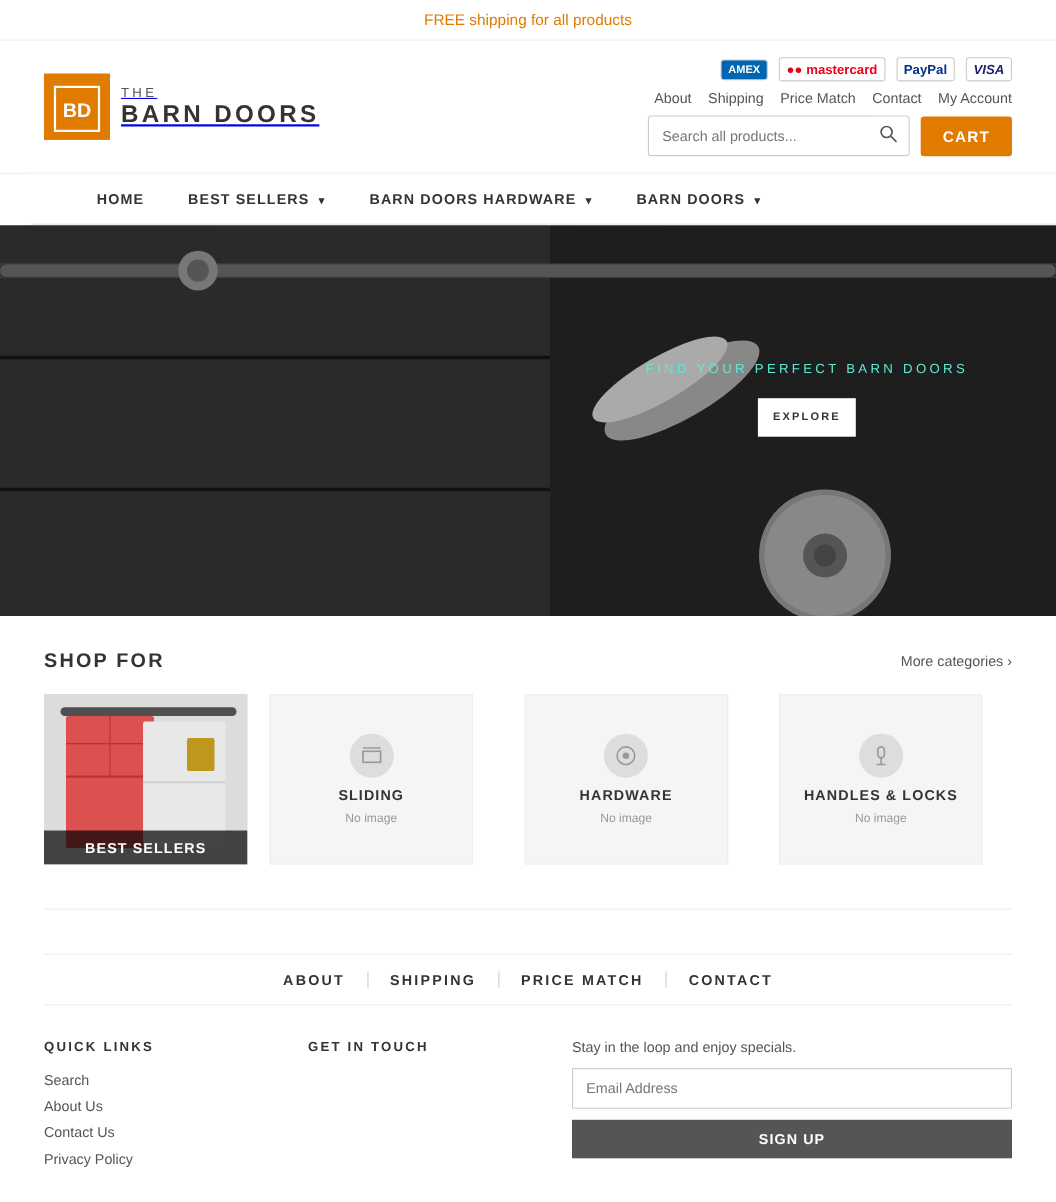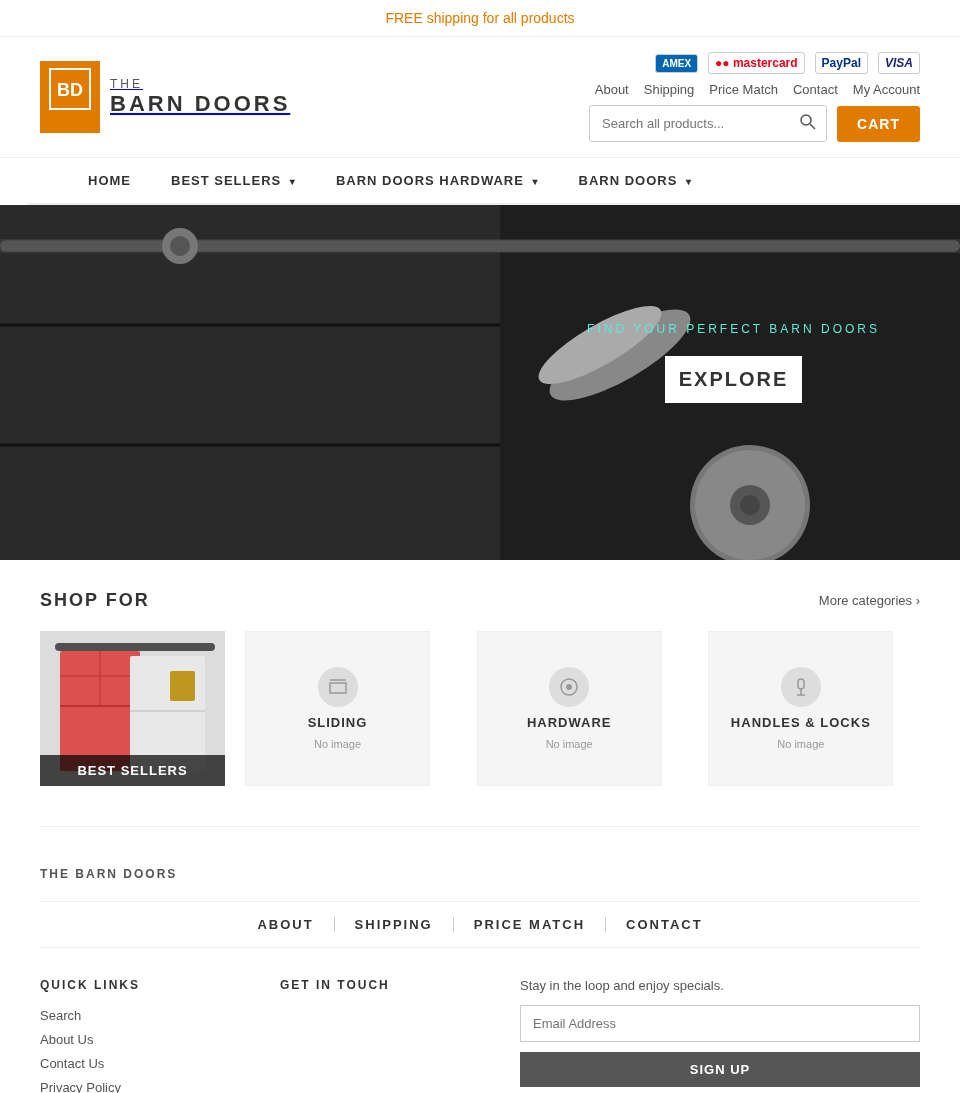--- a/index.html
+++ b/index.html
@@ -29,24 +29,24 @@
       align-items: center;
     }
 
     .logo-container {
       display: flex;
       align-items: center;
     }
 
     .logo-icon {
       width: 60px;
-      height: 72px;
+      height: 60px;
       background: #e07b00;
       display: flex;
-      align-items: flex-start;
+      align-items: flex-end;
       justify-content: center;
       border: 3px solid #e07b00;
       margin-right: 10px;
     }
 
     .logo-text {
       display: flex;
       flex-direction: column;
     }
 
@@ -208,21 +208,21 @@
       letter-spacing: 3px;
       margin-bottom: 20px;
       text-transform: uppercase;
     }
 
     .hero-explore-btn {
       background: #fff;
       color: #333;
       border: none;
       padding: 12px 14px;
-      font-size: 20px;
+      font-size: 10px;
       font-weight: bold;
       letter-spacing: 2px;
       cursor: pointer;
       text-transform: uppercase;
     }
 
     
     .shop-section {
       padding: 30px 40px;
     }
@@ -613,21 +613,20 @@
       </div>
     </div>
 
   </div>
 </section>
 
 <hr class="divider">
 
 <footer class="footer">
 
-  <div class="footer-brand">THE BARN DOORS</div>
 
   <div class="footer-nav">
     <a>ABOUT</a>
     <a>SHIPPING</a>
     <a>PRICE MATCH</a>
     <a>CONTACT</a>
   </div>
 
   <div class="footer-columns">
 

